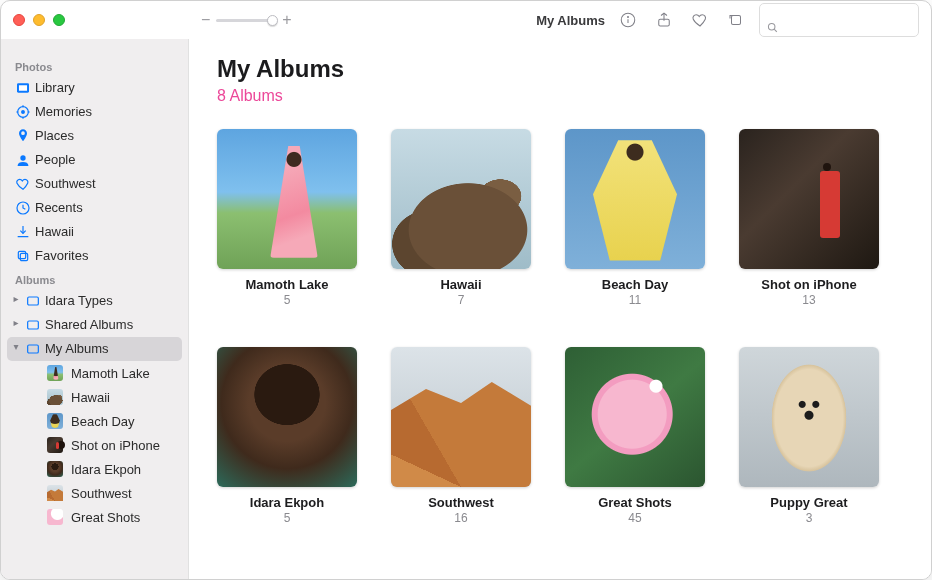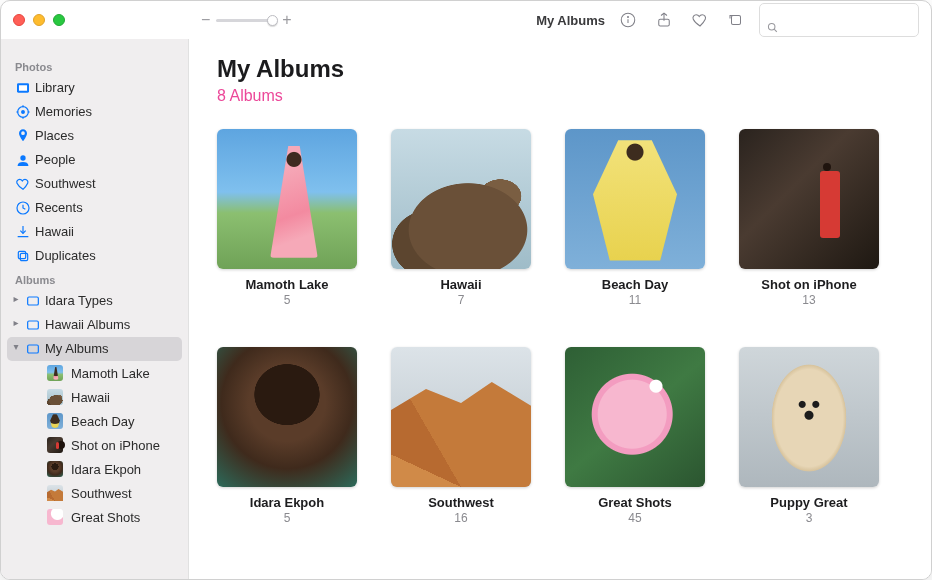--- a/index.html
+++ b/index.html
@@ -220,42 +220,42 @@
           </span>
         <span>Hawaii</span>
       </div>
       <div class="sb-item top">
         <span class="sb-icon">
             <svg viewBox="0 0 24 24" fill="none" stroke="currentColor" stroke-width="1.8">
               <rect x="8" y="8" width="11" height="11" rx="2"></rect>
               <rect x="5" y="5" width="11" height="11" rx="2"></rect>
             </svg>
           </span>
-        <span>Duplicates</span>
+        <span>Favorites</span>
       </div>
 
       <div class="sb-section-title">Albums</div>
 
       <div class="sb-item" style="padding-left:10px">
         <span class="disclosure">▸</span>
         <span class="sb-icon">
             <svg viewBox="0 0 24 24" fill="none" stroke="currentColor" stroke-width="1.8">
               <rect x="4" y="6" width="16" height="12" rx="2"></rect>
             </svg>
           </span>
         <span>Idara Types</span>
       </div>
       <div class="sb-item" style="padding-left:10px">
         <span class="disclosure">▸</span>
         <span class="sb-icon">
             <svg viewBox="0 0 24 24" fill="none" stroke="currentColor" stroke-width="1.8">
               <rect x="4" y="6" width="16" height="12" rx="2"></rect>
             </svg>
           </span>
-        <span>Hawaii Albums</span>
+        <span>Shared Albums</span>
       </div>
       <div class="sb-item sel">
         <span class="disclosure">▾</span>
         <span class="sb-icon">
             <svg viewBox="0 0 24 24" fill="none" stroke="currentColor" stroke-width="1.8">
               <rect x="4" y="6" width="16" height="12" rx="2"></rect>
             </svg>
           </span>
         <span>My Albums</span>
       </div>

